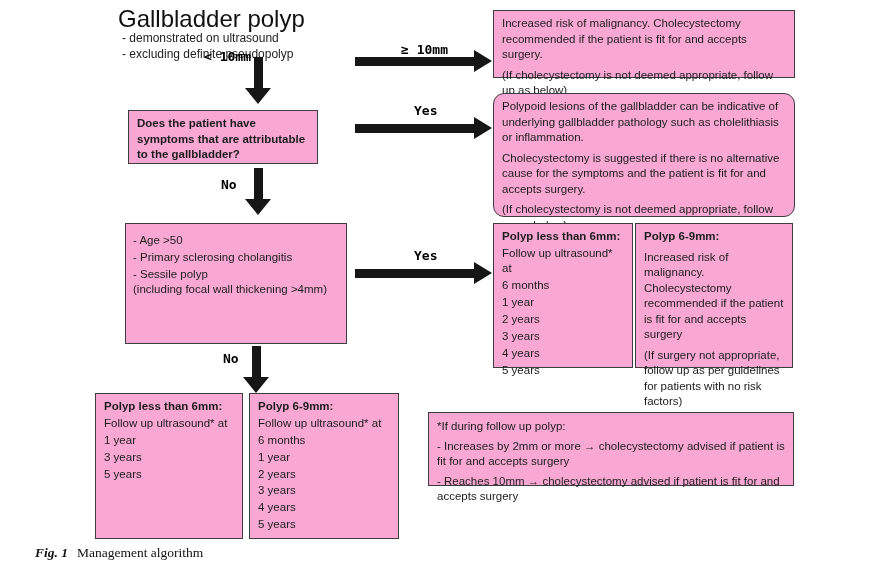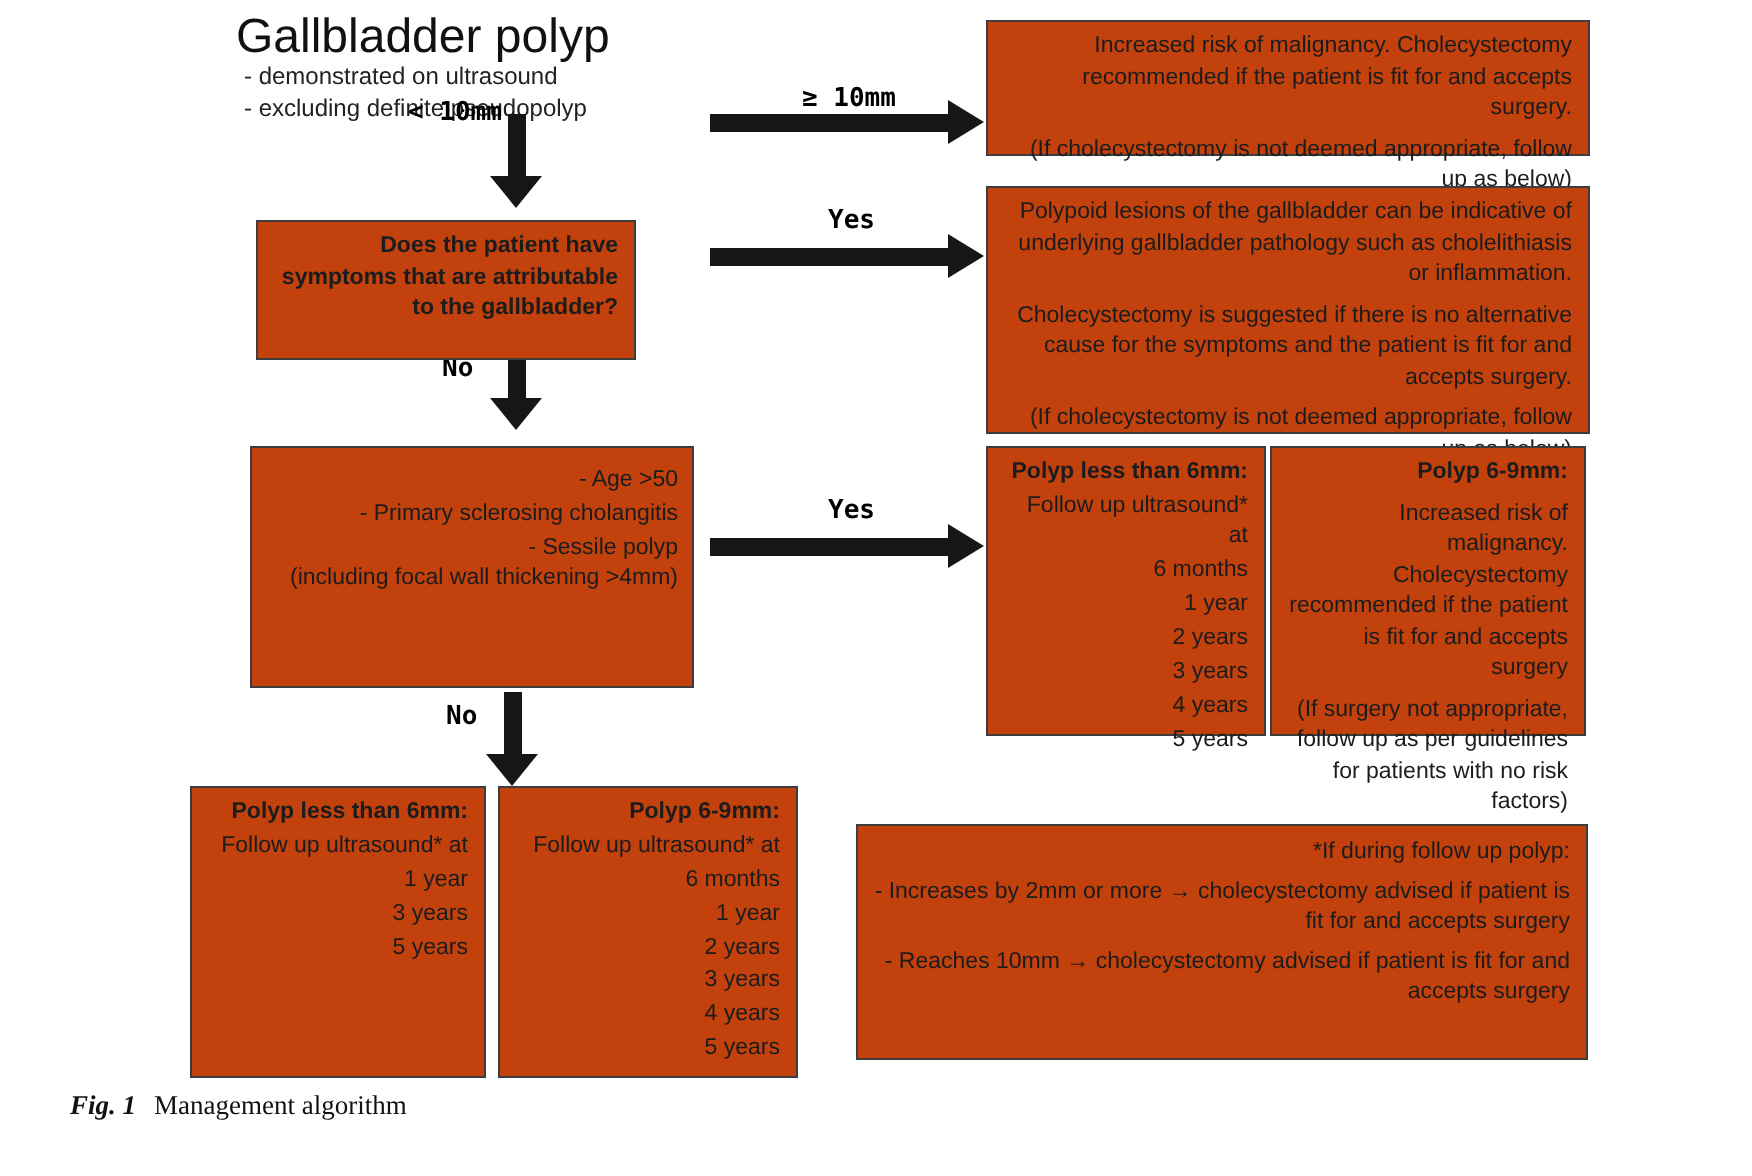--- a/index.html
+++ b/index.html
@@ -13,35 +13,35 @@
     font-family:"Liberation Sans",sans-serif;color:var(--text);overflow:hidden;
   }
   
   .fig-title{position:absolute;left:118px;top:5px;font-size:24px;color:#111;text-align:right;}
   .fig-note{position:absolute;left:122px;font-size:12px;color:#222;}
   .fig-note.n1{top:31px;}
   .fig-note.n2{top:47px;}
   
   .box{
     position:absolute;box-sizing:border-box;border:1.4px solid var(--border);
-    background:#c2410c;padding:5px 8px;font-size:11.5px;line-height:15.5px;color:var(--text);text-align:right;
+    background:#f9a8d4;padding:5px 8px;font-size:11.5px;line-height:15.5px;color:var(--text);
   }
   .bh{font-weight:bold;}
   .p + .p{margin-top:5px;}
   .ln + .ln{margin-top:1.4px;}
   .b-top  {left:493px;top:10px;width:302px;height:68px;}
-  .b-q1   {left:128px;top:110px;width:190px;height:70px;font-weight:bold;}
-  .b-r2   {left:493px;top:93px;width:302px;height:124px;}
+  .b-q1   {left:128px;top:110px;width:190px;height:54px;font-weight:bold;}
+  .b-r2   {left:493px;top:93px;width:302px;height:124px;border-radius:11px;}
   .b-risk {left:125px;top:223px;width:222px;height:121px;padding:5px 7px;}
   .b-risk .items{margin-top:4px;}
   .b-midA {left:493px;top:223px;width:140px;height:145px;}
   .b-midB {left:635px;top:223px;width:158px;height:145px;}
   .b-botA {left:95px;top:393px;width:148px;height:146px;}
   .b-botB {left:249px;top:393px;width:150px;height:146px;}
-  .b-foot {left:428px;top:412px;width:366px;height:118px;padding:6px 8px;}
+  .b-foot {left:428px;top:412px;width:366px;height:74px;padding:6px 8px;}
   .b-foot .p + .p{margin-top:4px;}
   
   .blabel{
     position:absolute;font-family:"DejaVu Sans Mono",monospace;
     font-weight:bold;font-size:13px;color:#000000;white-space:pre;
   }
   .l-lt10 {left:204px;top:49px;}
   .l-gte10{left:401px;top:42px;}
   .l-yes1 {left:414px;top:103px;}
   .l-yes2 {left:414px;top:248px;}

